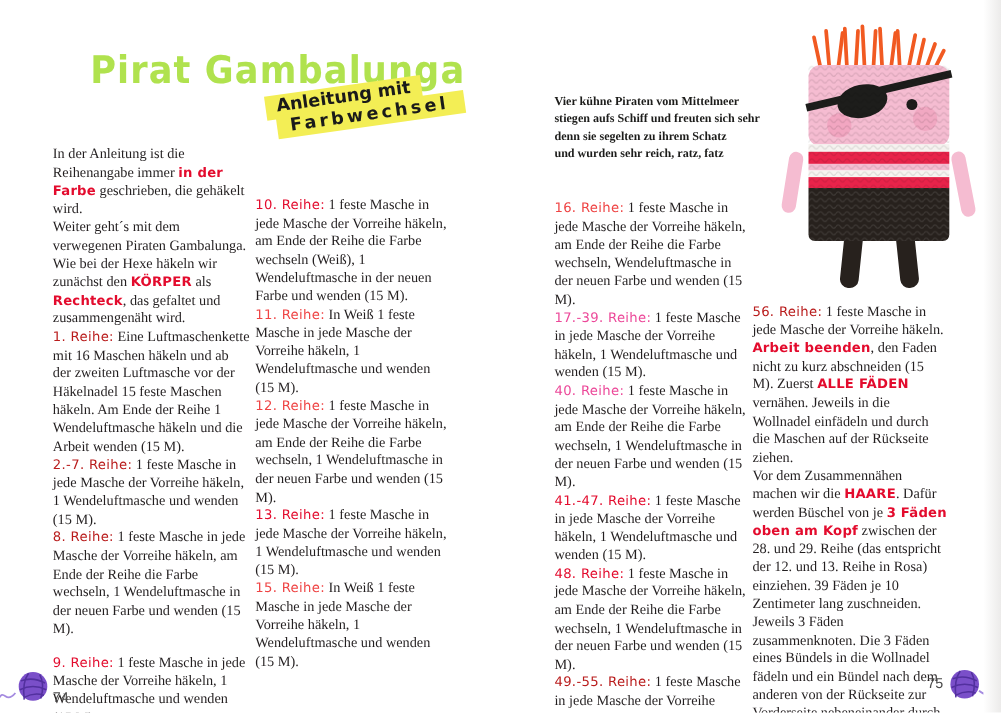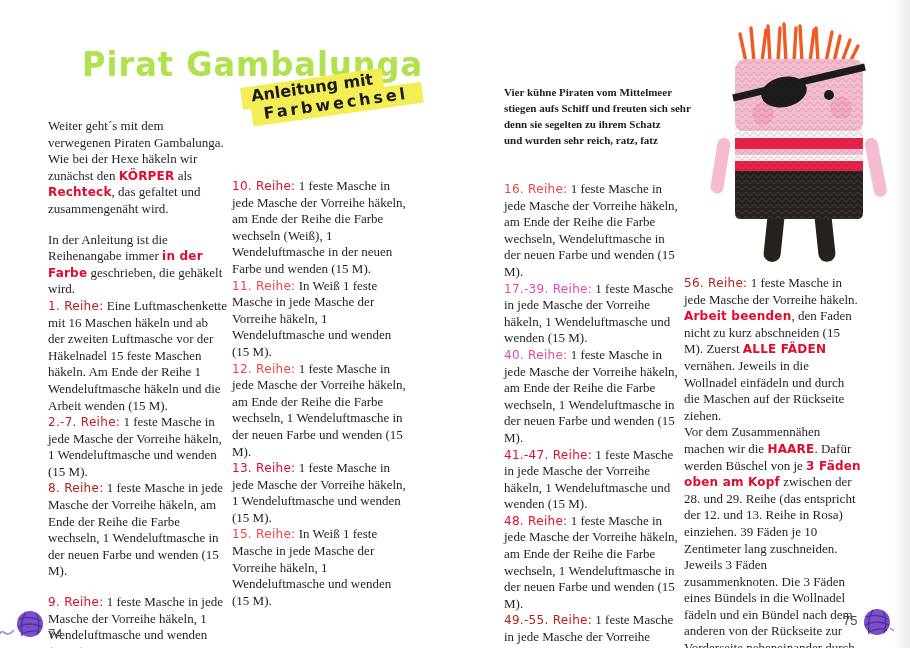--- a/index.html
+++ b/index.html
@@ -67,22 +67,22 @@
   <div class="abs title">Pirat Gambalunga</div>
 
   <div class="abs note-wrap">
     <div class="note-stack">
       <div class="note-line">Anleitung mit</div>
       <div class="note-line note-line2">Farbwechsel</div>
     </div>
   </div>
 
   <div class="abs col" style="left:48px;top:118px;">
+      <p class="para" style="margin-top: 14px;"><span class="seg-p">In der Anleitung ist die Reihenangabe immer </span><span class="seg-red">in der Farbe</span><span class="seg-p"> geschrieben, die gehäkelt wird.</span></p>
       <p class="para"><span class="seg-p">Weiter geht´s mit dem verwegenen Piraten Gambalunga. Wie bei der Hexe häkeln wir zunächst den </span><span class="seg-red">KÖRPER</span><span class="seg-p"> als </span><span class="seg-red">Rechteck</span><span class="seg-p">, das gefaltet und zusammengenäht wird.</span></p>
-      <p class="para" style="margin-top: 14px;"><span class="seg-p">In der Anleitung ist die Reihenangabe immer </span><span class="seg-red">in der Farbe</span><span class="seg-p"> geschrieben, die gehäkelt wird.</span></p>
       <p class="para" style=""><span class="seg-hb">1. Reihe:</span><span class="seg-p"> Eine Luftmaschenkette mit 16 Maschen häkeln und ab der zweiten Luftmasche vor der Häkelnadel 15 feste Maschen häkeln. Am Ende der Reihe 1 Wendeluftmasche häkeln und die Arbeit wenden (15 M).</span></p>
       <p class="para"><span class="seg-hb">2.-7. Reihe:</span><span class="seg-p"> 1 feste Masche in jede Masche der Vorreihe häkeln, 1 Wendeluftmasche und wenden (15 M).</span></p>
       <p class="para"><span class="seg-hb">8. Reihe:</span><span class="seg-p"> 1 feste Masche in jede Masche der Vorreihe häkeln, am Ende der Reihe die Farbe wechseln, 1 Wendeluftmasche in der neuen Farbe und wenden (15 M).</span></p>
       <p class="para" style="margin-top: 14px;"><span class="seg-hr">9. Reihe:</span><span class="seg-p"> 1 feste Masche in jede Masche der Vorreihe häkeln, 1 Wendeluftmasche und wenden (15 M).</span></p>
     </div>
   <div class="abs col" style="left:232px;top:178px;">
       <p class="para"><span class="seg-hr">10. Reihe:</span><span class="seg-p"> 1 feste Masche in jede Masche der Vorreihe häkeln, am Ende der Reihe die Farbe wechseln (Weiß), 1 Wendeluftmasche in der neuen Farbe und wenden (15 M).</span></p>
       <p class="para"><span class="seg-hw">11. Reihe:</span><span class="seg-p"> In Weiß 1 feste Masche in jede Masche der Vorreihe häkeln, 1 Wendeluftmasche und wenden (15 M).</span></p>
       <p class="para"><span class="seg-hw">12. Reihe:</span><span class="seg-p"> 1 feste Masche in jede Masche der Vorreihe häkeln, am Ende der Reihe die Farbe wechseln, 1 Wendeluftmasche in der neuen Farbe und wenden (15 M).</span></p>
       <p class="para"><span class="seg-hr">13. Reihe:</span><span class="seg-p"> 1 feste Masche in jede Masche der Vorreihe häkeln, 1 Wendeluftmasche und wenden (15 M).</span></p>

